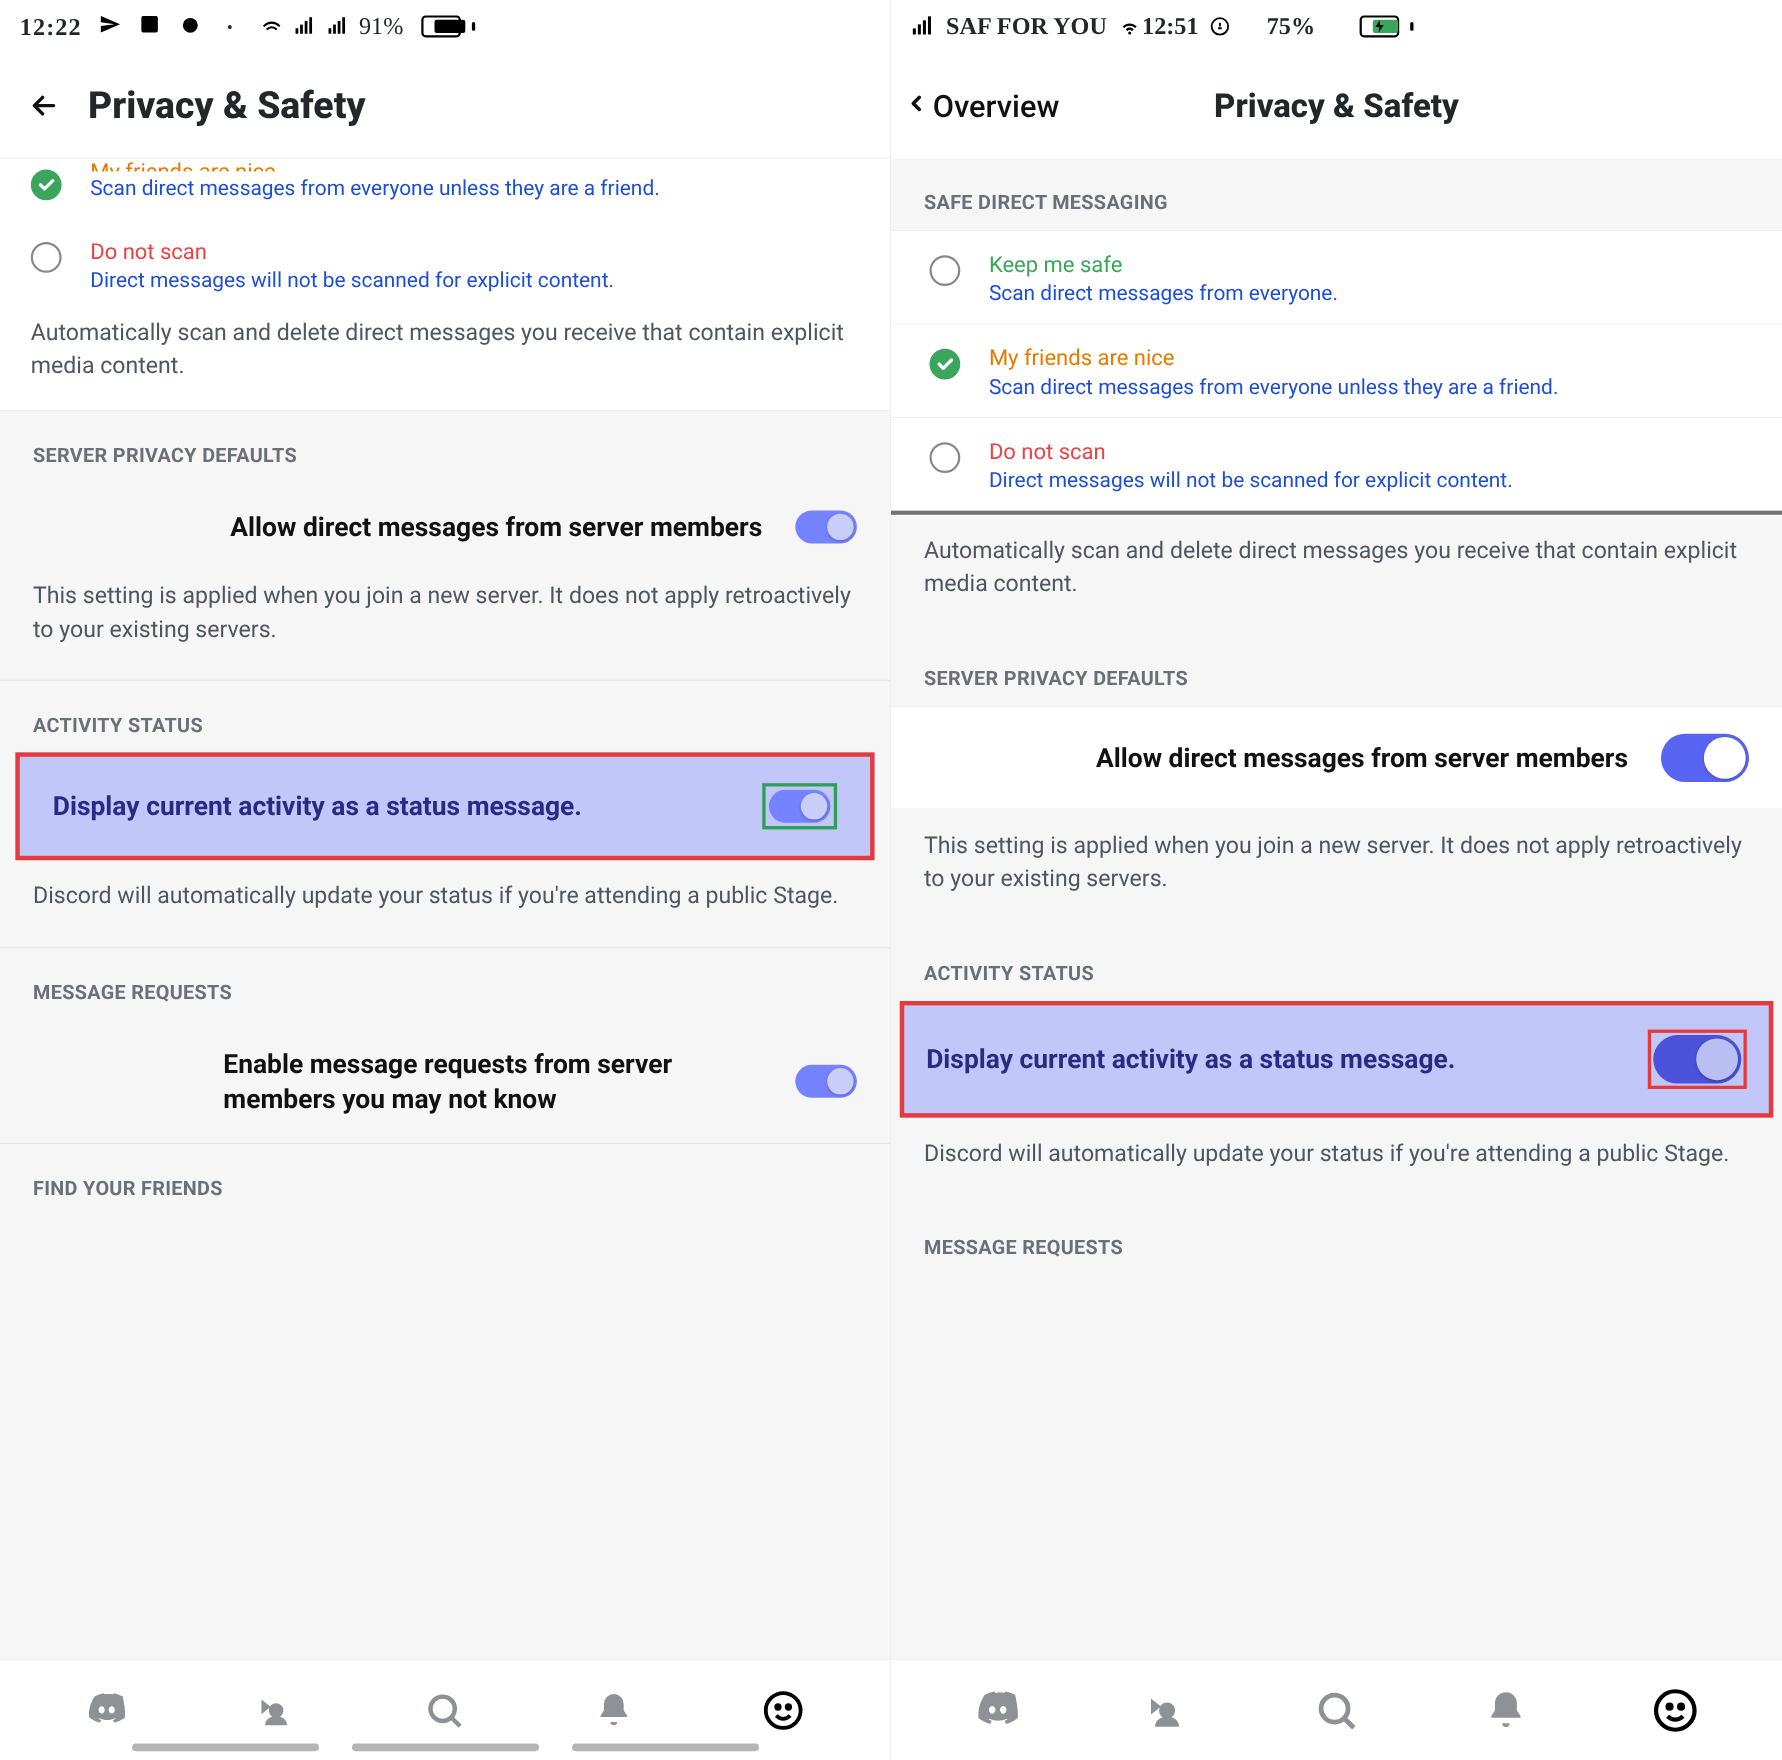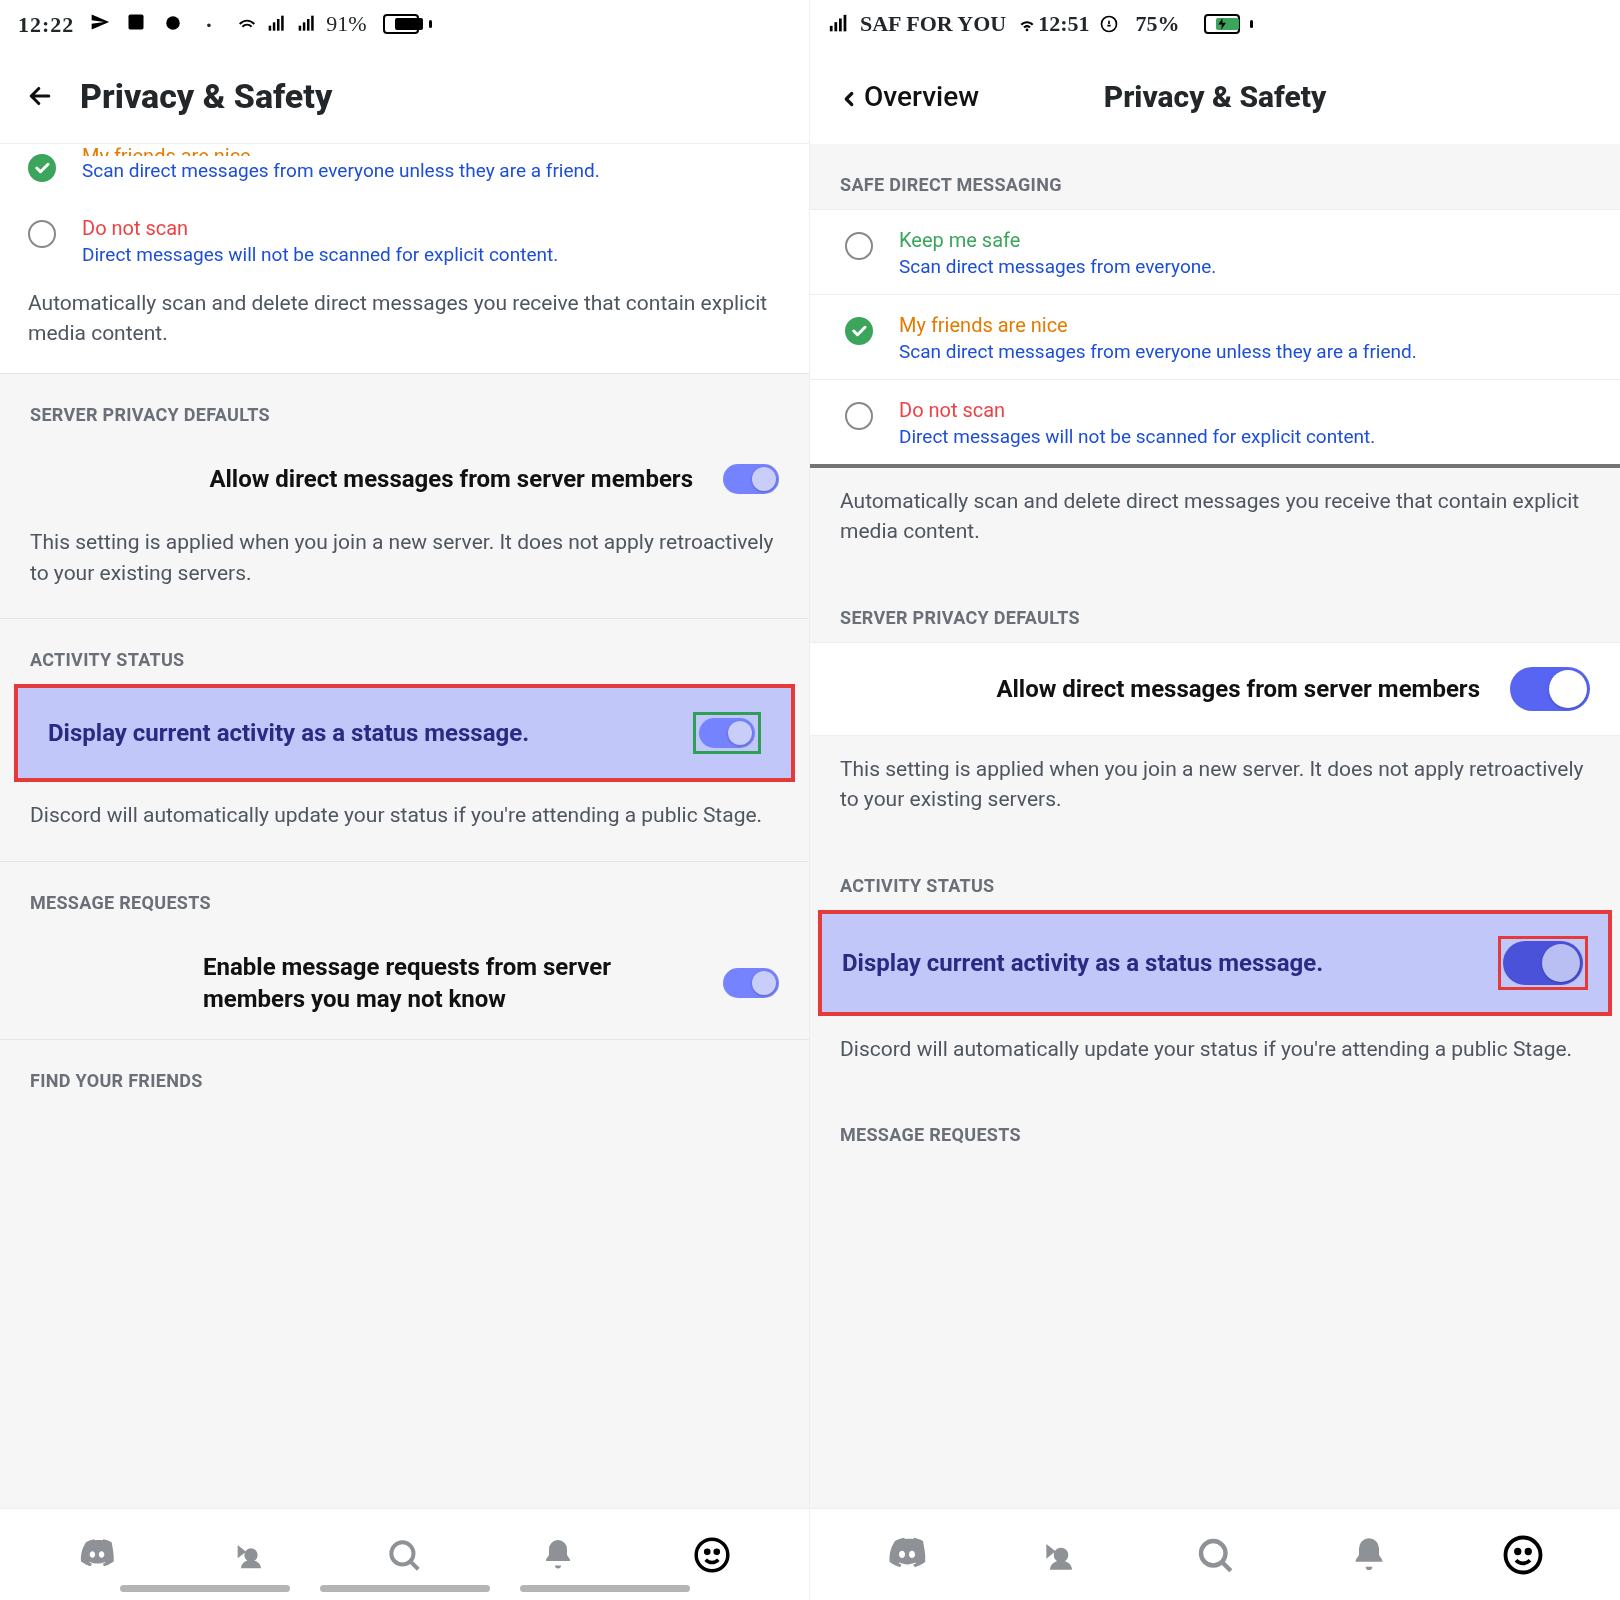--- a/index.html
+++ b/index.html
@@ -14,21 +14,21 @@
     .status-right span { margin-right:0; margin-left:8px; }
     .status-right { display:flex; align-items:center; }
     .status-left { font-family: "Segoe Script", cursive; font-weight:600; letter-spacing:1px;}
     .icon-box { display:inline-flex; width:22px; height:22px; align-items:center; justify-content:center; }
     
     .app-header { height:96px; flex:0 0 96px; display:flex; align-items:center; padding:0 16px; background:#fff; border-bottom:1px solid #eee; }
     .right .app-header { border-bottom:none; }
     .back-btn { width:48px; height:48px; display:flex; align-items:center; justify-content:center; cursor:pointer; }
     .app-title { font-size:34px; font-weight:800; margin-left:16px; }
     .app-header.ios { position:relative; }
-    .ios-back { position:absolute; left:28px; display:flex; align-items:flex-end; font-size:28px; font-weight:500; color:#111; cursor:pointer; }
+    .ios-back { position:absolute; left:12px; display:flex; align-items:flex-start; font-size:28px; font-weight:500; color:#111; cursor:pointer; }
     .ios-back svg { margin-right:4px; }
     .ios-title { flex:1; text-align:center; font-size:30px; font-weight:800; }
     
     .scroll { flex:1; overflow:hidden; }
     .section-header { font-size:18px; font-weight:700; color:#6a6f78; letter-spacing:0.3px; padding:30px 30px 14px 30px; text-transform:uppercase; }
     .left .section-header { padding-left:30px; padding-right:30px; }
     .note { font-size:21px; line-height:1.45; color:#4f5660; padding: 18px 30px 30px 30px; }
     .right .note { color:#4f5660; }
     .row { background:#fff; border-top:1px solid #e7e7e9; border-bottom:1px solid #e7e7e9; padding:24px 30px; display:flex; align-items:center; justify-content:flex-end; }
     .left .row.plain { background:transparent; border:none; padding-left:30px; padding-right:30px;}
@@ -257,21 +257,21 @@
             </svg>
           </span>
         <span>SAF FOR YOU</span>
         <span class="icon-box">
             <svg width="24" height="24" viewBox="0 0 24 24" fill="#000">
               <path d="M12 20a1.5 1.5 0 100-3 1.5 1.5 0 000 3zm-4-5c2.4-2.4 5.6-2.4 8 0l-1.6 1.6c-1.5-1.5-3.3-1.5-4.8 0L8 15zm-3-3c4-4 10-4 14 0l-1.6 1.6c-3.1-3.1-7.7-3.1-10.8 0L5 12z"></path>
             </svg>
           </span>
       </div>
       <div style="font-weight:700;">12:51</div>
-      <div class="status-right" style="gap:8px;font-weight:600;">
+      <div class="status-right" style="gap:24px;font-weight:600;">
         <span class="icon-box">
             <svg width="20" height="20" viewBox="0 0 24 24" fill="none" stroke="#000" stroke-width="2">
               <circle cx="12" cy="12" r="9"></circle>
               <path d="M12 8v4M10 14h4"></path>
             </svg>
           </span>
         <span>75%</span>
         <span class="batt">
             <span class="batt-body">
               <span class="batt-fill"></span>

